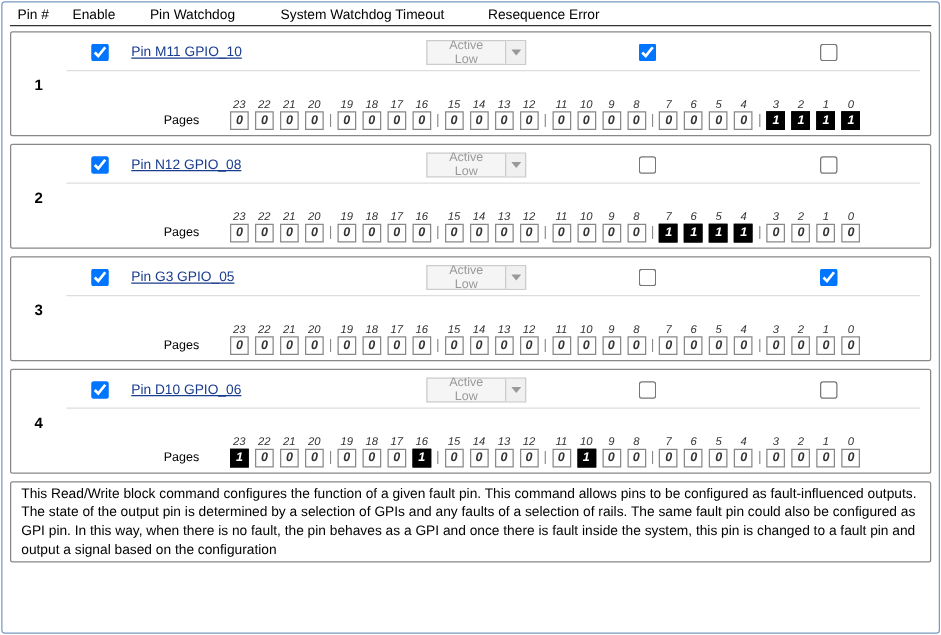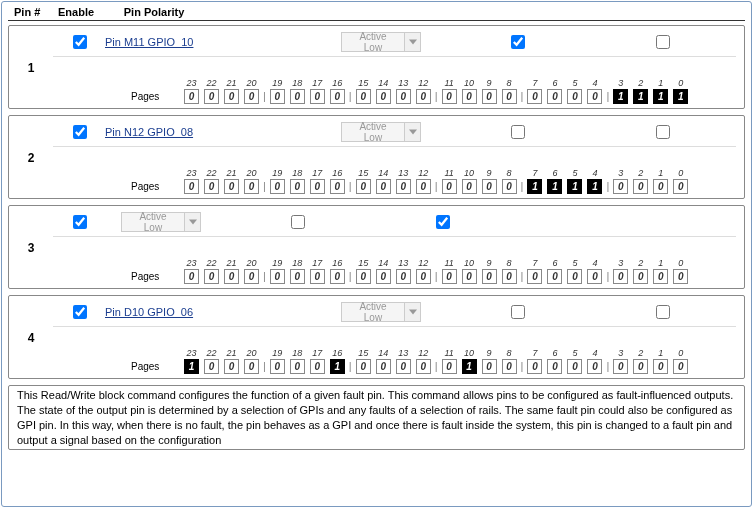--- a/index.html
+++ b/index.html
@@ -28,21 +28,21 @@
     font-weight: bold;
     font-size: 11px;
     color: #000;
     border-bottom: 1px solid #7a9ac0;
     border-radius: 3px 3px 0 0;
   }
   .header-row {
     display: flex;
     align-items: center;
     padding: 4px 6px 2px 6px;
-    font-weight: bold;
+    font-weight: normal;
     color: #000;
     border-bottom: 1px solid #333;
     margin: 0 6px;
     gap: 0;
   }
   .col-pin { width: 44px; }
   .col-enable { width: 40px; }
   .col-pinselection { width: 220px; }
   .col-pinpolarity { width: 112px; text-align: center; }
   .col-swt { width: 160px; text-align: center; }
@@ -203,21 +203,23 @@
   }
 </style>
 </head>
 <body>
 
 <div class="panel">
 
   <div class="header-row">
     <div class="col-pin">Pin #</div>
     <div class="col-enable">Enable</div>
-    <div class="col-pinpolarity">Pin Polarity</div>
+    <div class="col-pinpolarity">Pin Watchdog</div>
+    <div class="col-swt">System Watchdog Timeout</div>
+    <div class="col-reseq">Resequence Error</div>
   </div>
 
   <div class="rows" id="rows-container">
       <div class="row-box">
         <div class="row-top">
           <div class="row-pinnum">1</div>
           <div class="row-body">
             <div class="row-line1">
               <div class="enable-cell">
                 <input type="checkbox" class="chk" checked="" style="">
@@ -515,20 +517,21 @@
         </div>
       </div>
       <div class="row-box">
         <div class="row-top">
           <div class="row-pinnum">3</div>
           <div class="row-body">
             <div class="row-line1">
               <div class="enable-cell">
                 <input type="checkbox" class="chk" checked="" style="">
               </div>
+              <div class="pinsel-cell"><a href="#">Pin G3 GPIO_05</a></div>
               <div class="polarity-cell">
                 <div class="polarity-select">
                   <div class="text">Active Low</div>
                   <div class="arrow">
                     <svg viewBox="0 0 10 6">
                       <path d="M0 0 L5 6 L10 0 Z" fill="#999"></path>
                     </svg>
                   </div>
                 </div>
               </div>

